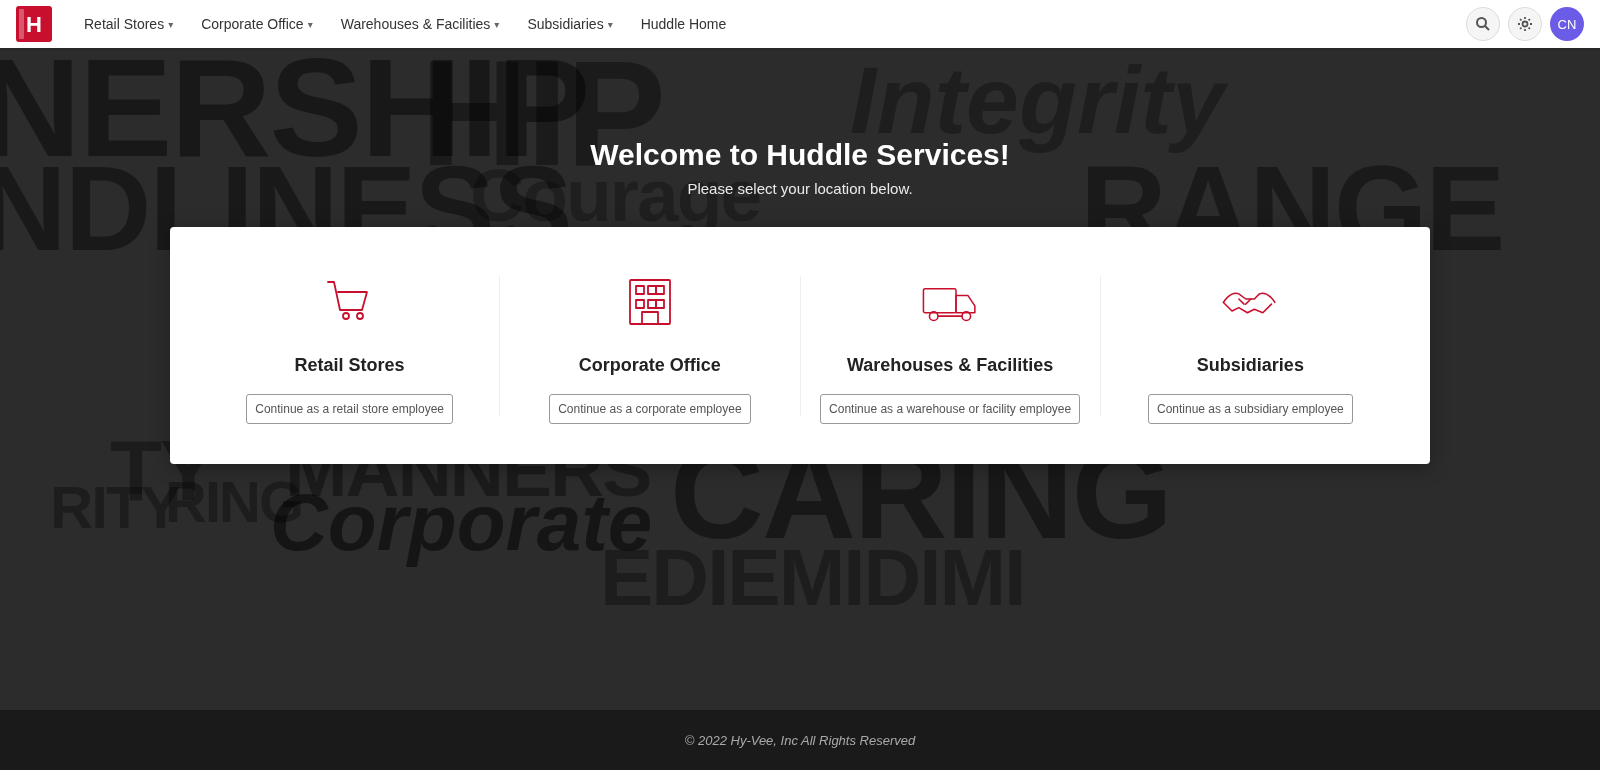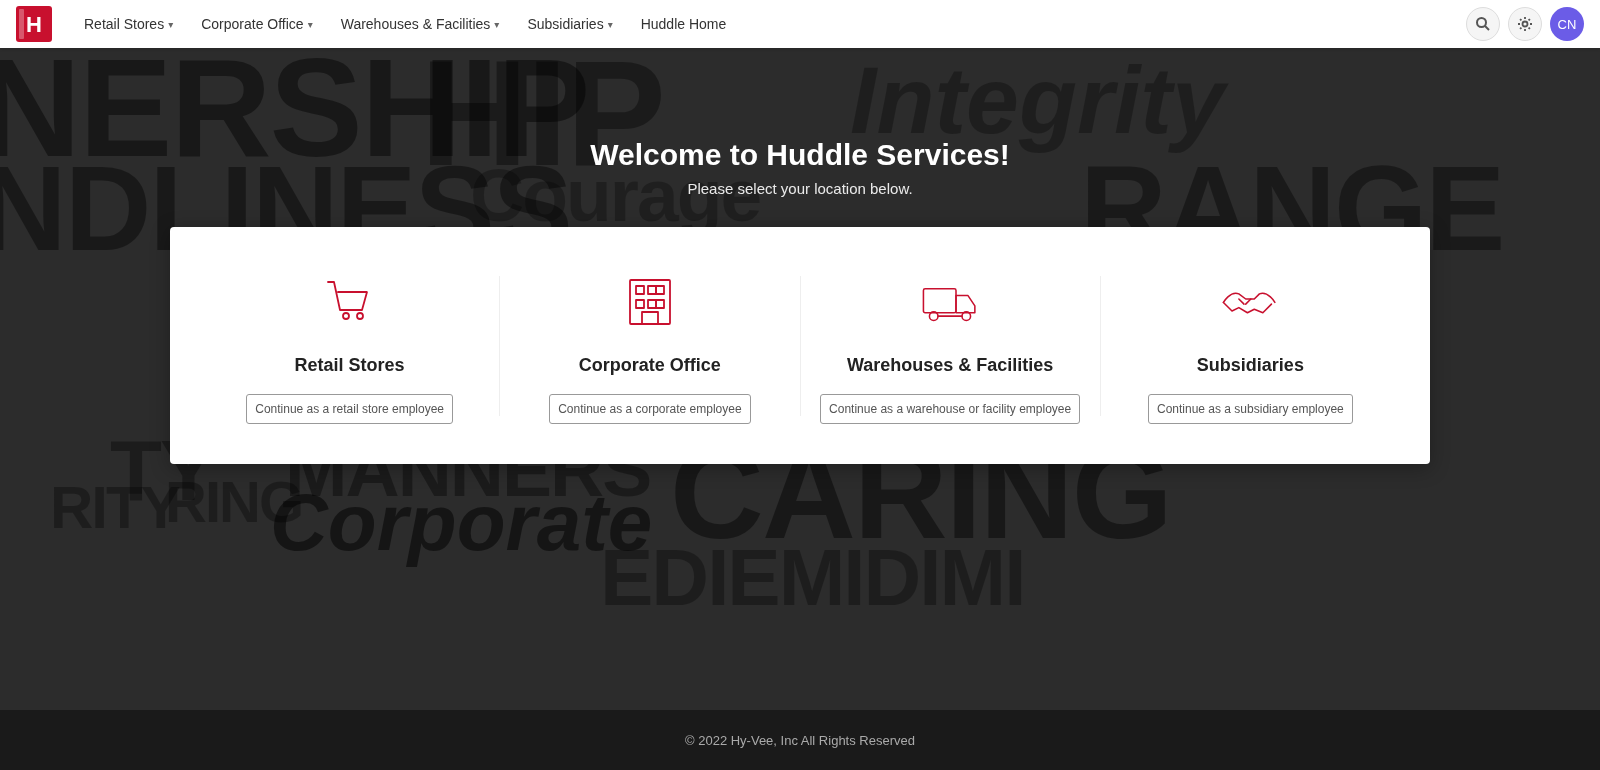--- a/index.html
+++ b/index.html
@@ -193,20 +193,21 @@
       height: 60px;
       background: #1a1a1a;
       display: flex;
       align-items: center;
       justify-content: center;
       z-index: 2;
     }
     .footer-text {
       color: #aaa;
       font-size: 13px;
+      font-style: italic;
     }
   </style>
 </head>
 <body>
 
 <nav class="navbar">
 
   <div class="navbar-logo">
     <svg viewBox="0 0 36 36" width="36" height="36">
       <rect width="36" height="36" rx="3" fill="#c8102e"></rect>

